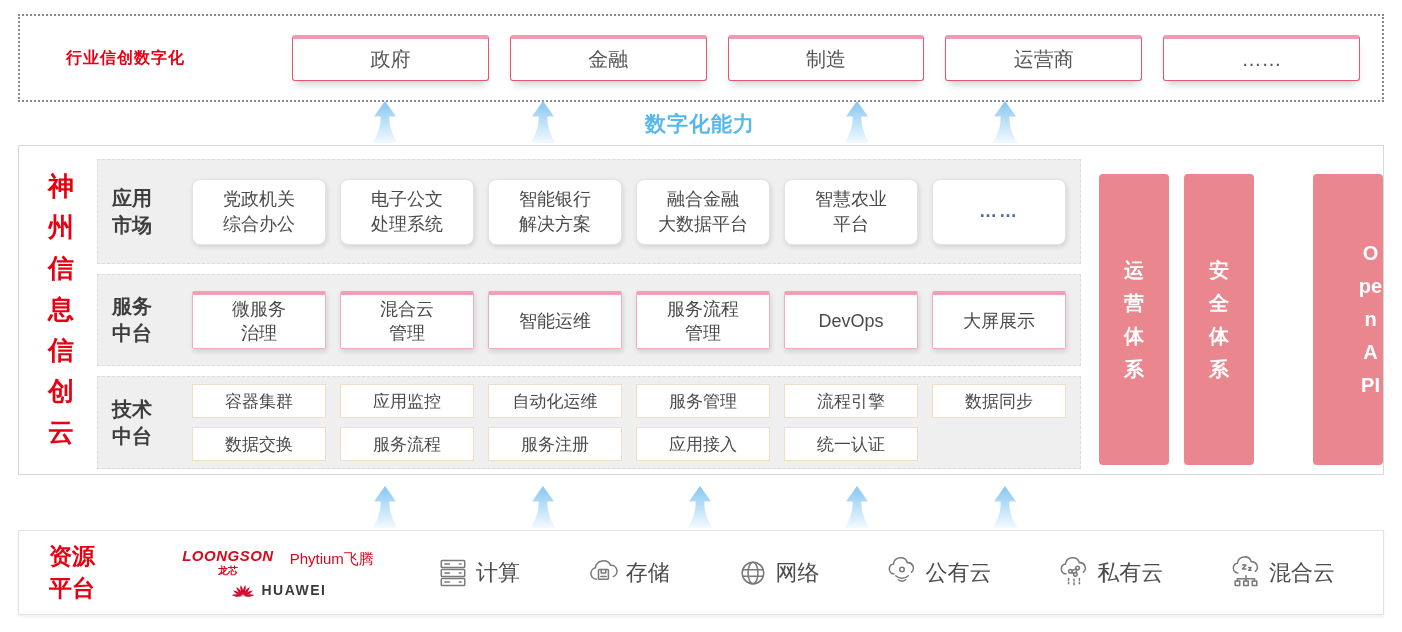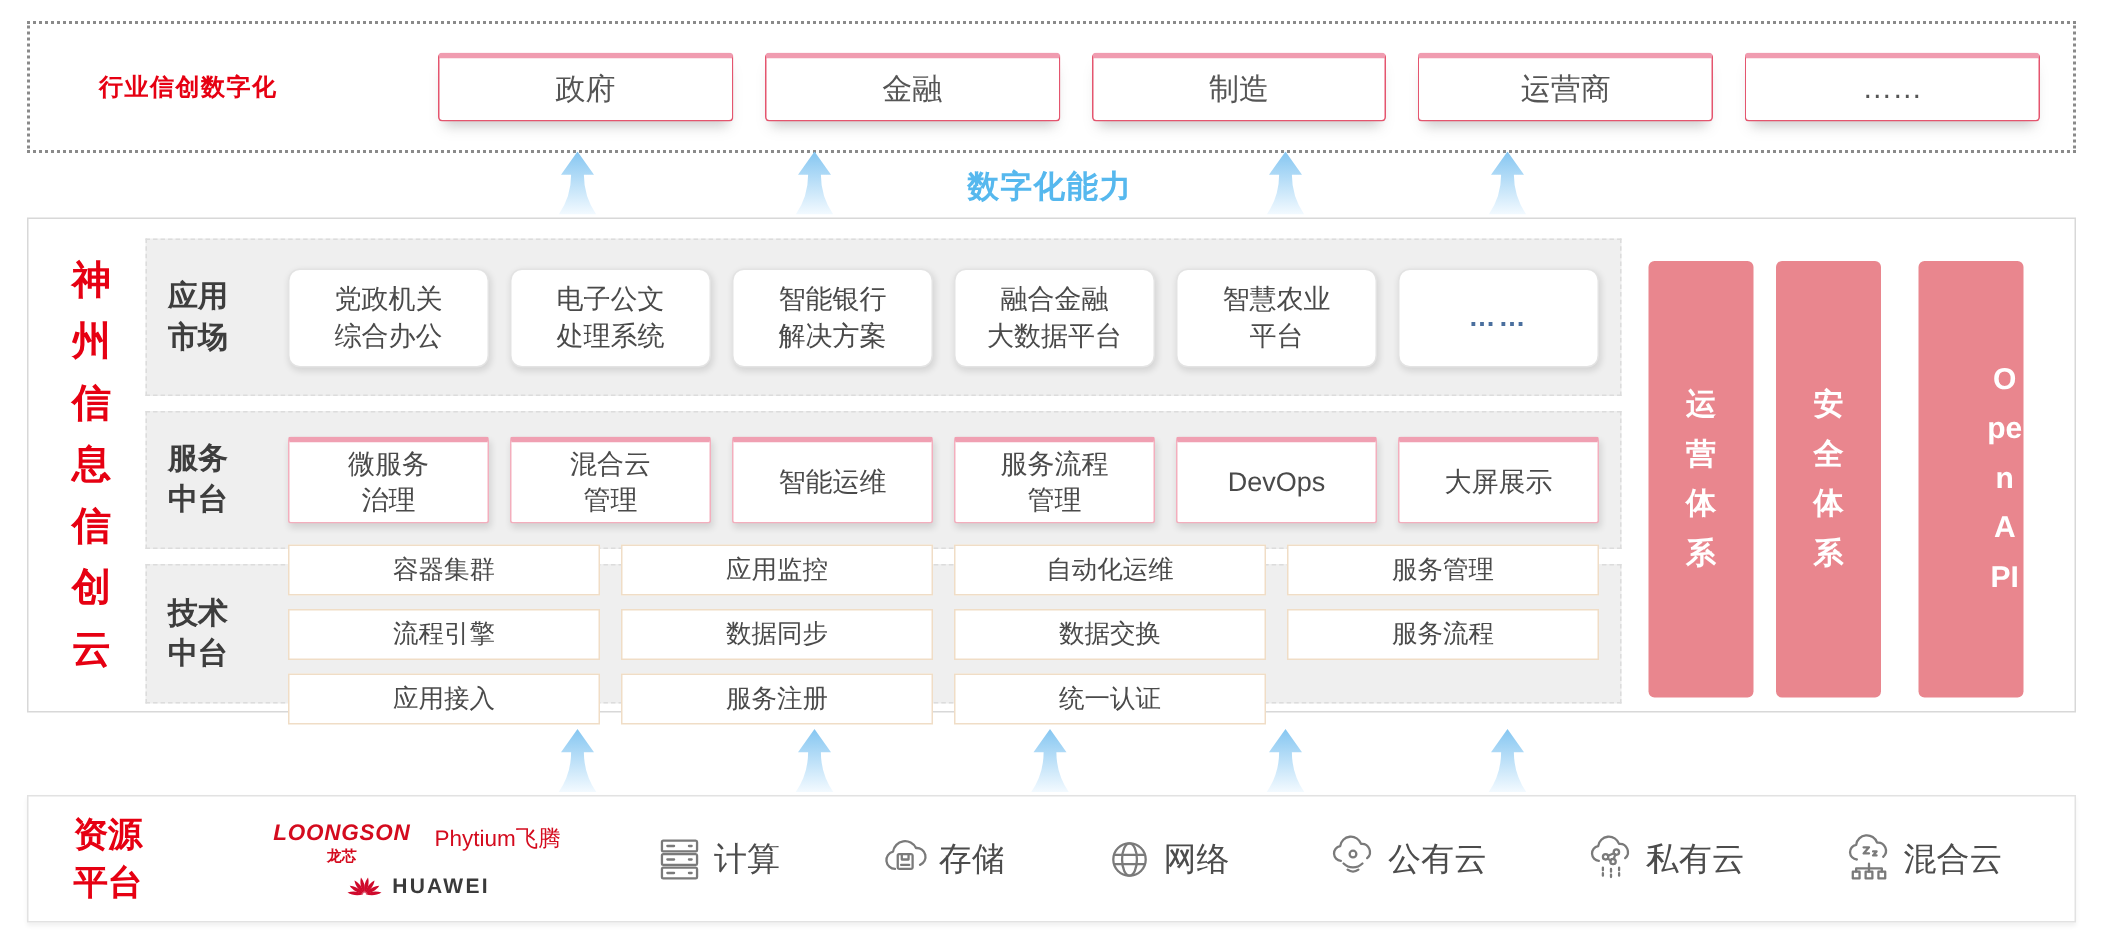--- a/index.html
+++ b/index.html
@@ -35,27 +35,27 @@
     white-space:pre-line; line-height:1.35; flex:none; }
   .row-boxes { flex:1; display:flex; gap:14px; margin:0 14px 0 6px; align-items:center; }
   .app-box { flex:1; height:66px; background:#fff; border:1px solid #e3e3e3; border-radius:8px;
     display:flex; align-items:center; justify-content:center; text-align:center; font-size:18px;
     color:#4a4a4a; white-space:pre-line; line-height:1.35; box-shadow:1px 2px 5px rgba(0,0,0,.12); }
   .app-box.dots { color:#4a6f9e; font-weight:bold; letter-spacing:2px; }
   .svc-box { flex:1; height:58px; background:#fff; border:1px solid #f3aebd;
     border-top:4px solid #f0a0b2; border-radius:2px; display:flex; align-items:center;
     justify-content:center; text-align:center; font-size:18px; color:#4a4a4a;
     white-space:pre-line; line-height:1.3; box-shadow:1px 3px 5px rgba(0,0,0,.12); }
-  .tech-grid { flex:1; display:grid; grid-template-columns:repeat(4,1fr); gap:9px 14px;
+  .tech-grid { flex:1; display:grid; grid-template-columns:repeat(6,1fr); gap:9px 14px;
     margin:0 14px 0 6px; }
   .tech-box { height:34px; background:#fff; border:1px solid #f0ddc6; display:flex;
     align-items:center; justify-content:center; font-size:17px; color:#4a4a4a; }
   .pillar { position:absolute; top:28px; width:70px; height:291px; background:#e9868e;
     border-radius:4px; display:flex; align-items:center; justify-content:center; }
-  .p1 { left:1080px; } .p2 { left:1165px; } .p3 { left:1260px;padding-left:45px; }
+  .p1 { left:1080px; } .p2 { left:1165px; } .p3 { left:1294px;padding-left:45px; }
   .pillar span { display:block; width:24px; font-size:20px; font-weight:bold; color:#fff;
     line-height:33px; text-align:center; word-break:break-all; }
 
   
   .resource-panel { position:absolute; left:18px; top:530px; width:1366px; height:85px;
     border:1px solid #e2e2e2; background:#fff; display:flex; align-items:center;
     box-shadow:0 2px 3px rgba(0,0,0,.06); }
   .res-label { margin-left:30px; width:100px; font-size:23px; font-weight:bold; color:#e60012;
     white-space:pre-line; line-height:1.35; flex:none; }
   .vendors { width:258px; display:flex; flex-direction:column; align-items:center; gap:4px; flex:none; }
@@ -157,22 +157,22 @@
 中台</div>
         <div class="tech-grid">
           <div class="tech-box">容器集群</div>
           <div class="tech-box">应用监控</div>
           <div class="tech-box">自动化运维</div>
           <div class="tech-box">服务管理</div>
           <div class="tech-box">流程引擎</div>
           <div class="tech-box">数据同步</div>
           <div class="tech-box">数据交换</div>
           <div class="tech-box">服务流程</div>
+          <div class="tech-box">服务注册</div>
           <div class="tech-box">应用接入</div>
-          <div class="tech-box">服务注册</div>
           <div class="tech-box">统一认证</div>
         </div>
       </div>
     </div>
 
     <div class="pillar p1">
         <span>运营体系</span>
       </div>
     <div class="pillar p2">
         <span>安全体系</span>

